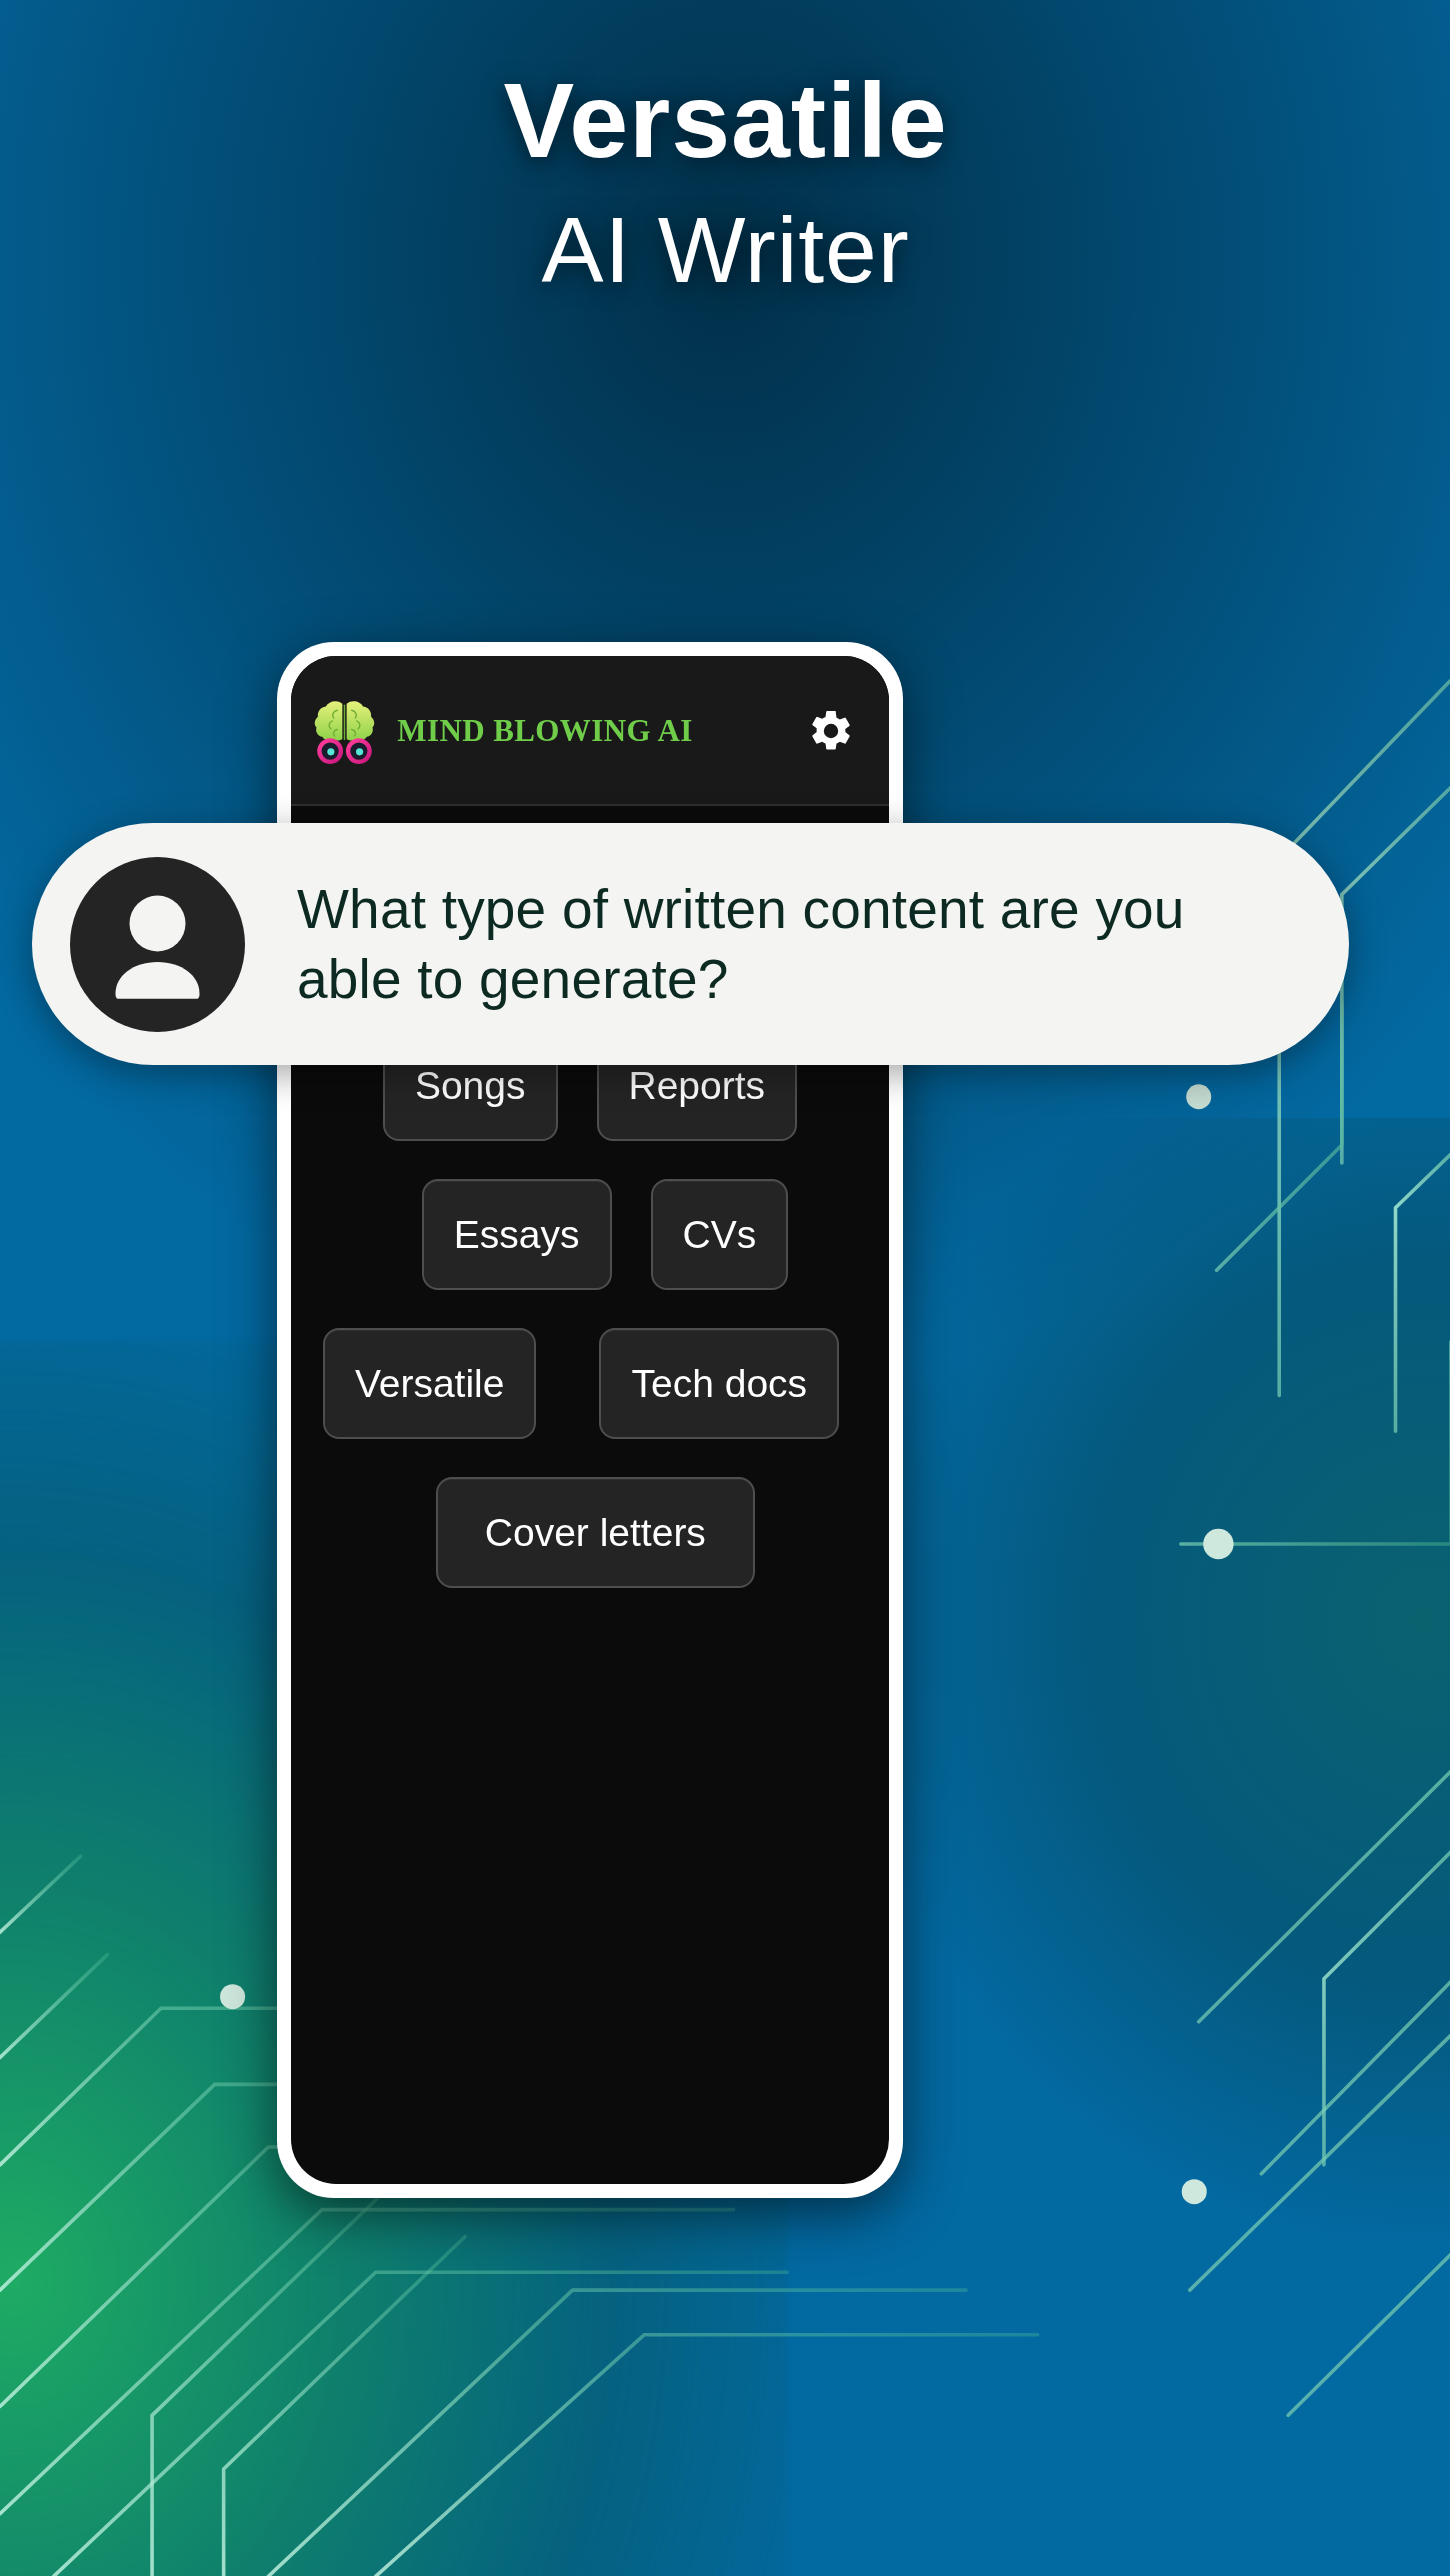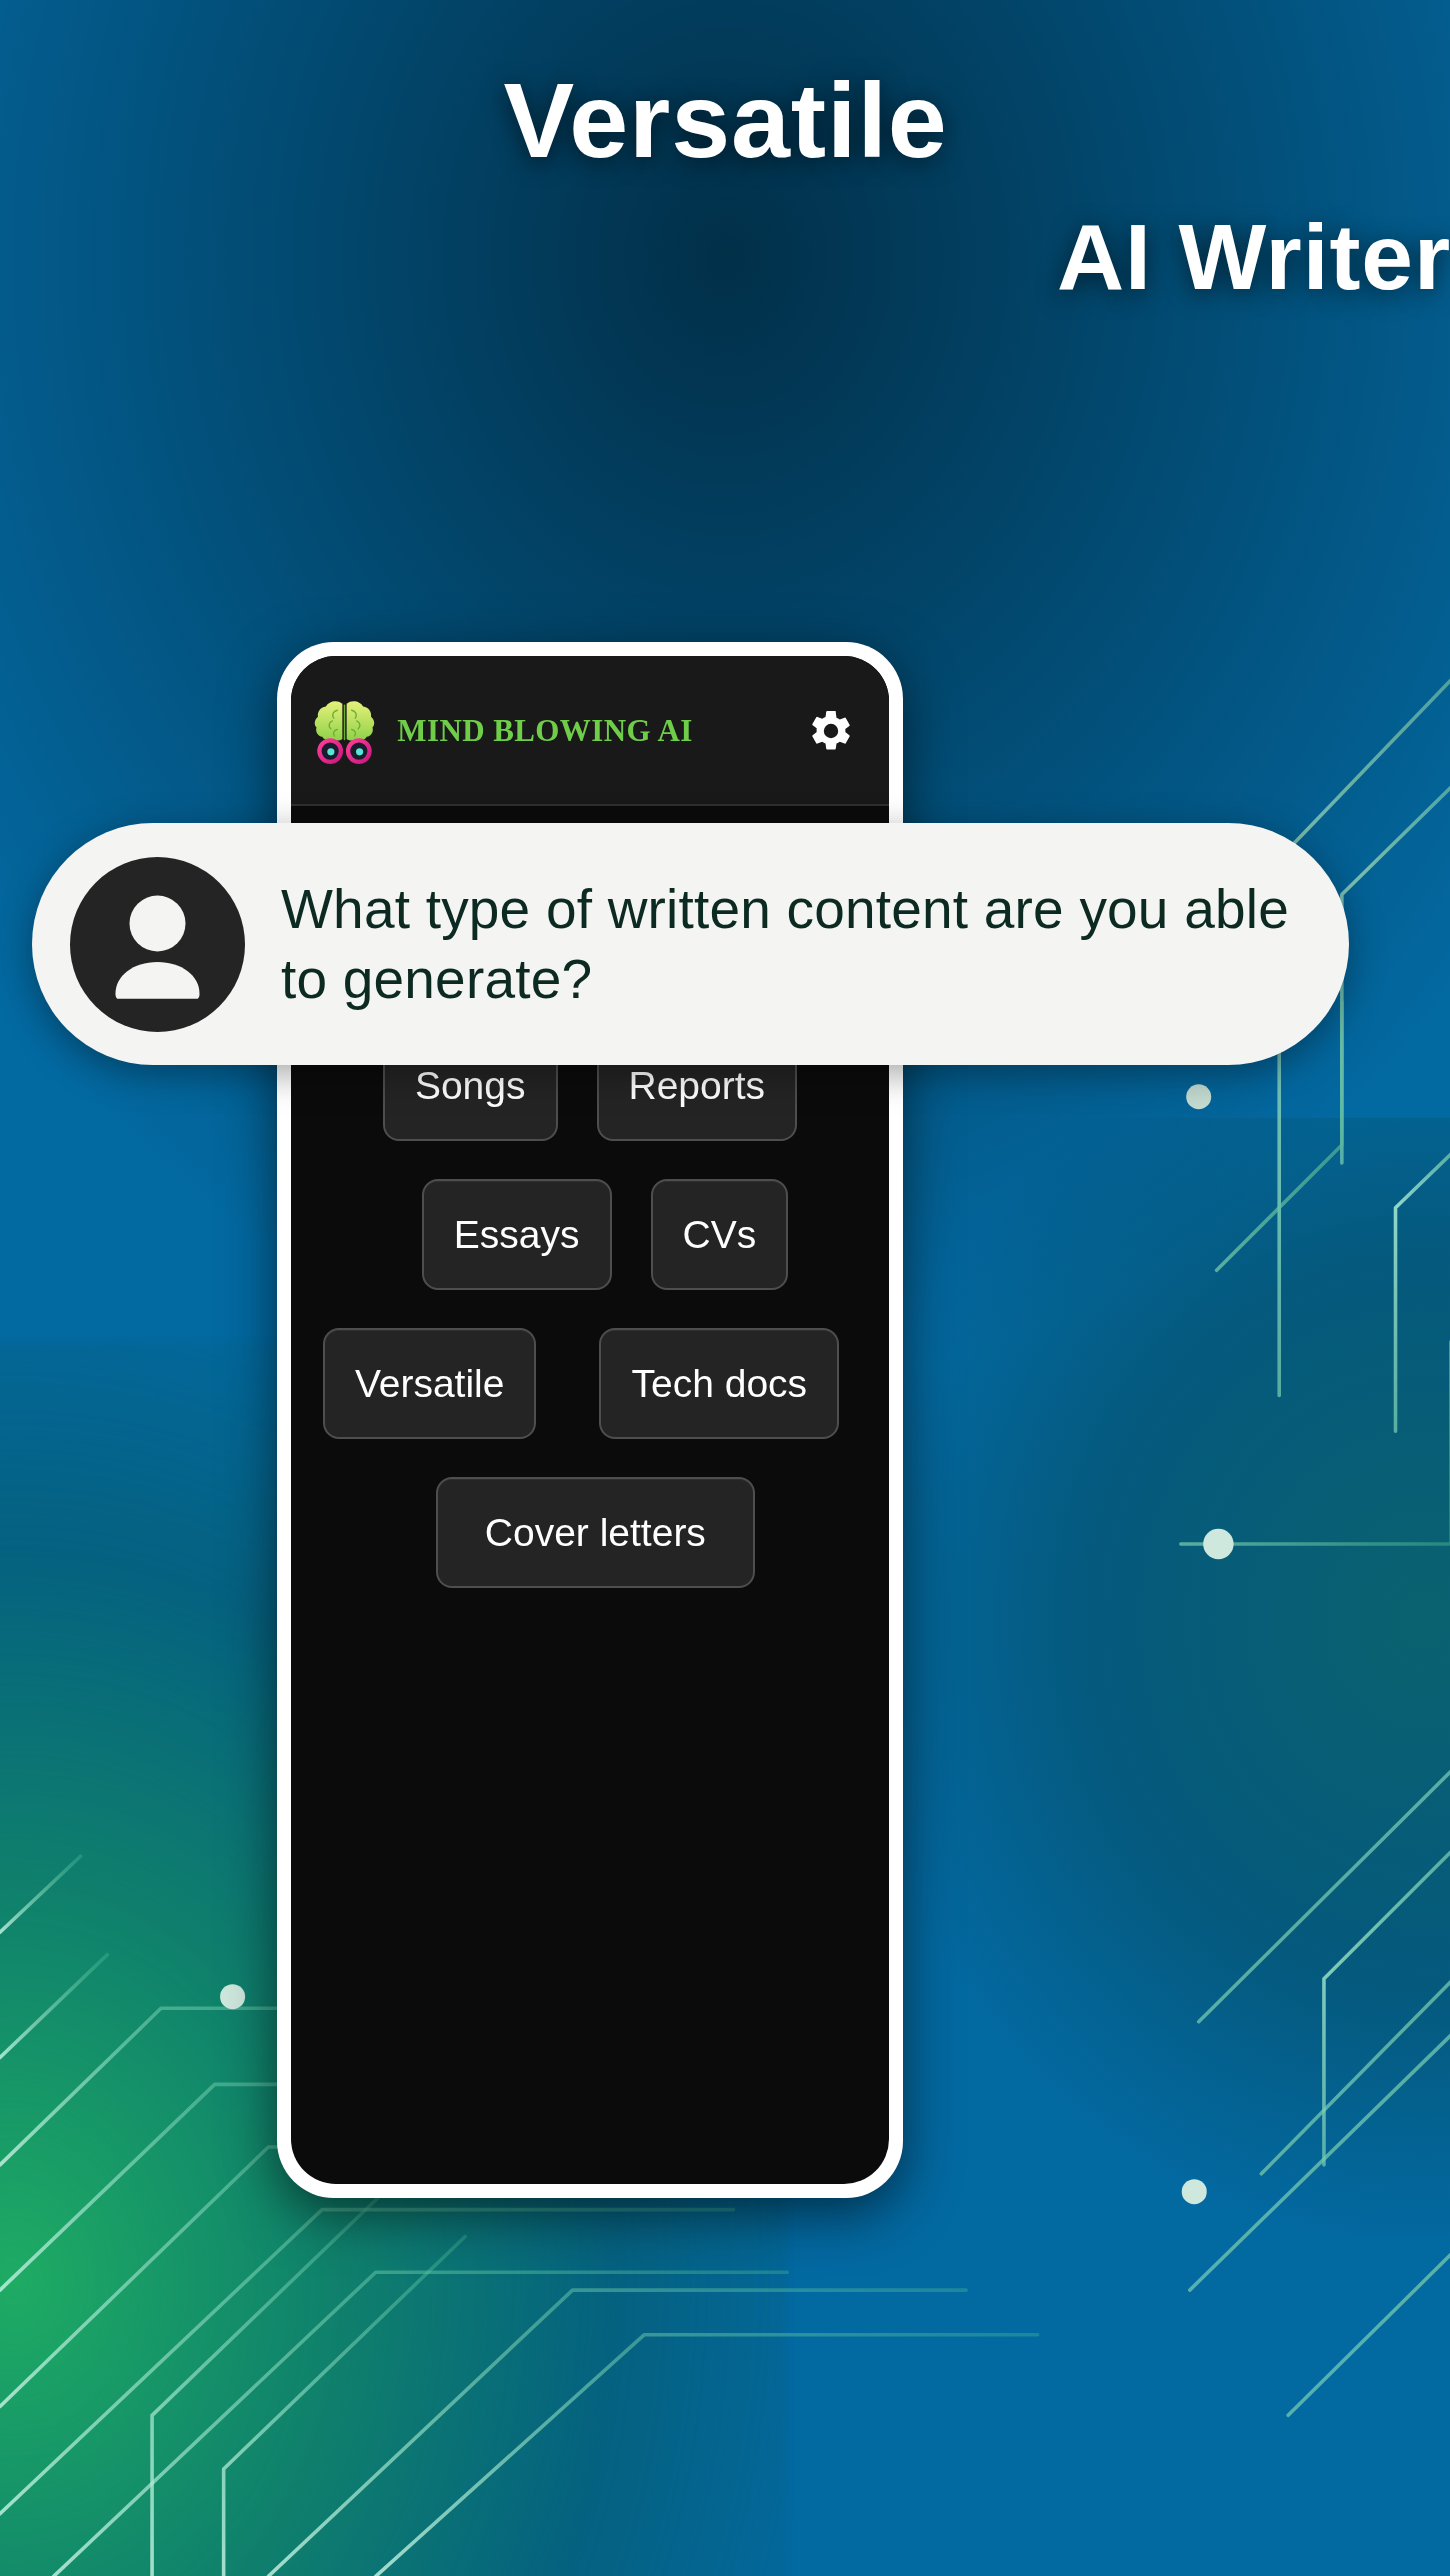--- a/index.html
+++ b/index.html
@@ -59,26 +59,25 @@
     display: block;
     font-size: 106px;
     font-weight: 700;
     letter-spacing: 0.9px;
     line-height: 1.12;
     text-shadow: 0 3.6px 25px rgba(0,0,0,0.6);
   }
   .headline .line2 {
     display: block;
     font-size: 93px;
-    font-weight: 700;
+    font-weight: 400;
     letter-spacing: 0.9px;
     line-height: 1.22;
-    margin-top: 21px;
+    margin-top: 14px;
     text-shadow: 0 3.6px 25px rgba(0,0,0,0.6);
-    text-align: right;
   }
 
   
   .phone {
     position: absolute;
     left: 277px;
     top: 642px;
     width: 626px;
     height: 1556px;
     background: #ffffff;
@@ -159,21 +158,21 @@
   .bubble {
     position: absolute;
     left: 32px;
     top: 823px;
     width: 1317px;
     min-height: 242px;
     background: #f4f5f3;
     border-radius: 121px;
     display: flex;
     align-items: center;
-    gap: 36px;
+    gap: 52px;
     padding: 30px 50px 30px 38px;
     box-shadow: 0 9px 36px rgba(0,0,0,0.35);
     z-index: 20;
   }
   .bubble-avatar { width: 175px; height: 175px; flex: 0 0 auto; }
   .bubble-text {
     color: #0c2a22;
     font-size: 55px;
     font-weight: 500;
     line-height: 1.28;

